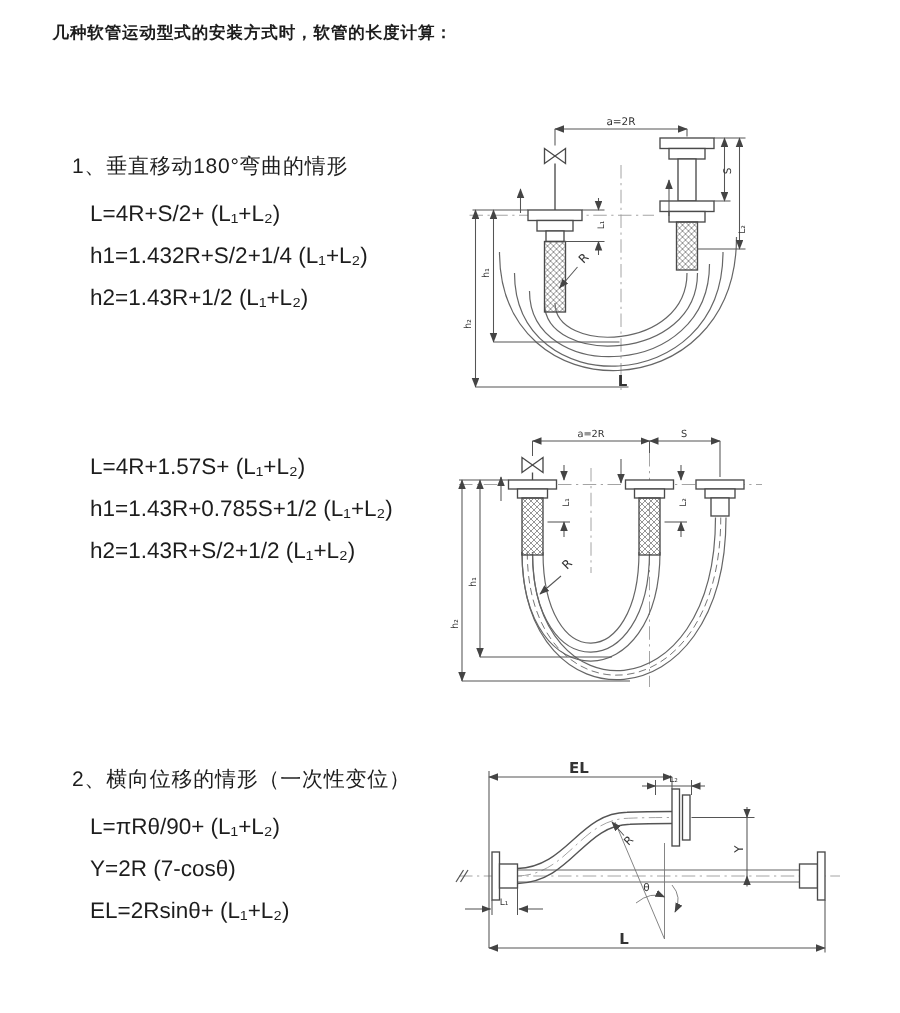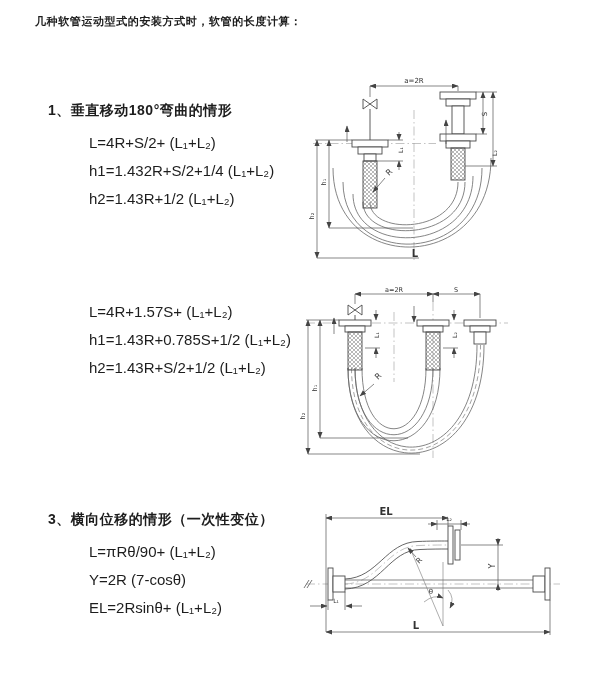--- a/index.html
+++ b/index.html
@@ -6,23 +6,23 @@
   body{
     width:600px;height:675px;position:relative;background:#ffffff;
     font-family:"Liberation Sans", sans-serif;color:#1d1d1d;overflow:hidden;
   }
   .title{
     position:absolute;left:35px;top:14px;margin:0;
     font-size:11px;font-weight:700;letter-spacing:.6px;
   }
   .sec{position:absolute;left:48px;}
   .sec1{top:102px}.sec2{top:298px}.sec3{top:511px}
-  .sec-head{font-size:14px;font-weight:700;letter-spacing:.5px;margin-bottom:9px;}
+  .sec-head{font-size:14px;font-weight:400;letter-spacing:.5px;margin-bottom:9px;}
   .formula{
-    font-size:15px;margin-left:41px;height:28px;line-height:28px;
+    font-size:15px;margin-left:12px;height:28px;line-height:28px;
     font-weight:500;white-space:nowrap;
   }
   .dg{position:absolute;}
   .d1{left:303px;top:70px}
   .d2{left:298px;top:282px}
   .d3{left:298px;top:498px}
   svg text{fill:#333;font-family:"DejaVu Sans", sans-serif;}
 </style>
 </head>
 <body>
@@ -36,21 +36,21 @@
   <div class="formula">h2=1.43R+1/2 (L₁+L₂)</div>
 </section>
 
 <section class="sec sec2">
   <div class="formula">L=4R+1.57S+ (L₁+L₂)</div>
   <div class="formula">h1=1.43R+0.785S+1/2 (L₁+L₂)</div>
   <div class="formula">h2=1.43R+S/2+1/2 (L₁+L₂)</div>
 </section>
 
 <section class="sec sec3">
-  <div class="sec-head">3、横向位移的情形（一次性变位）</div>
+  <div class="sec-head">2、横向位移的情形（一次性变位）</div>
   <div class="formula">L=πRθ/90+ (L₁+L₂)</div>
   <div class="formula">Y=2R (7-cosθ)</div>
   <div class="formula">EL=2Rsinθ+ (L₁+L₂)</div>
 </section>
 
 <svg class="dg d1" width="290" height="194" viewBox="0 0 290 194">
   <defs>
     <marker id="m1e" markerWidth="7" markerHeight="6" refX="6" refY="2.5" orient="auto" markerUnits="userSpaceOnUse">
         <path d="M0,0 L6.5,2.5 L0,5 Z" fill="#444"></path>
       </marker>

